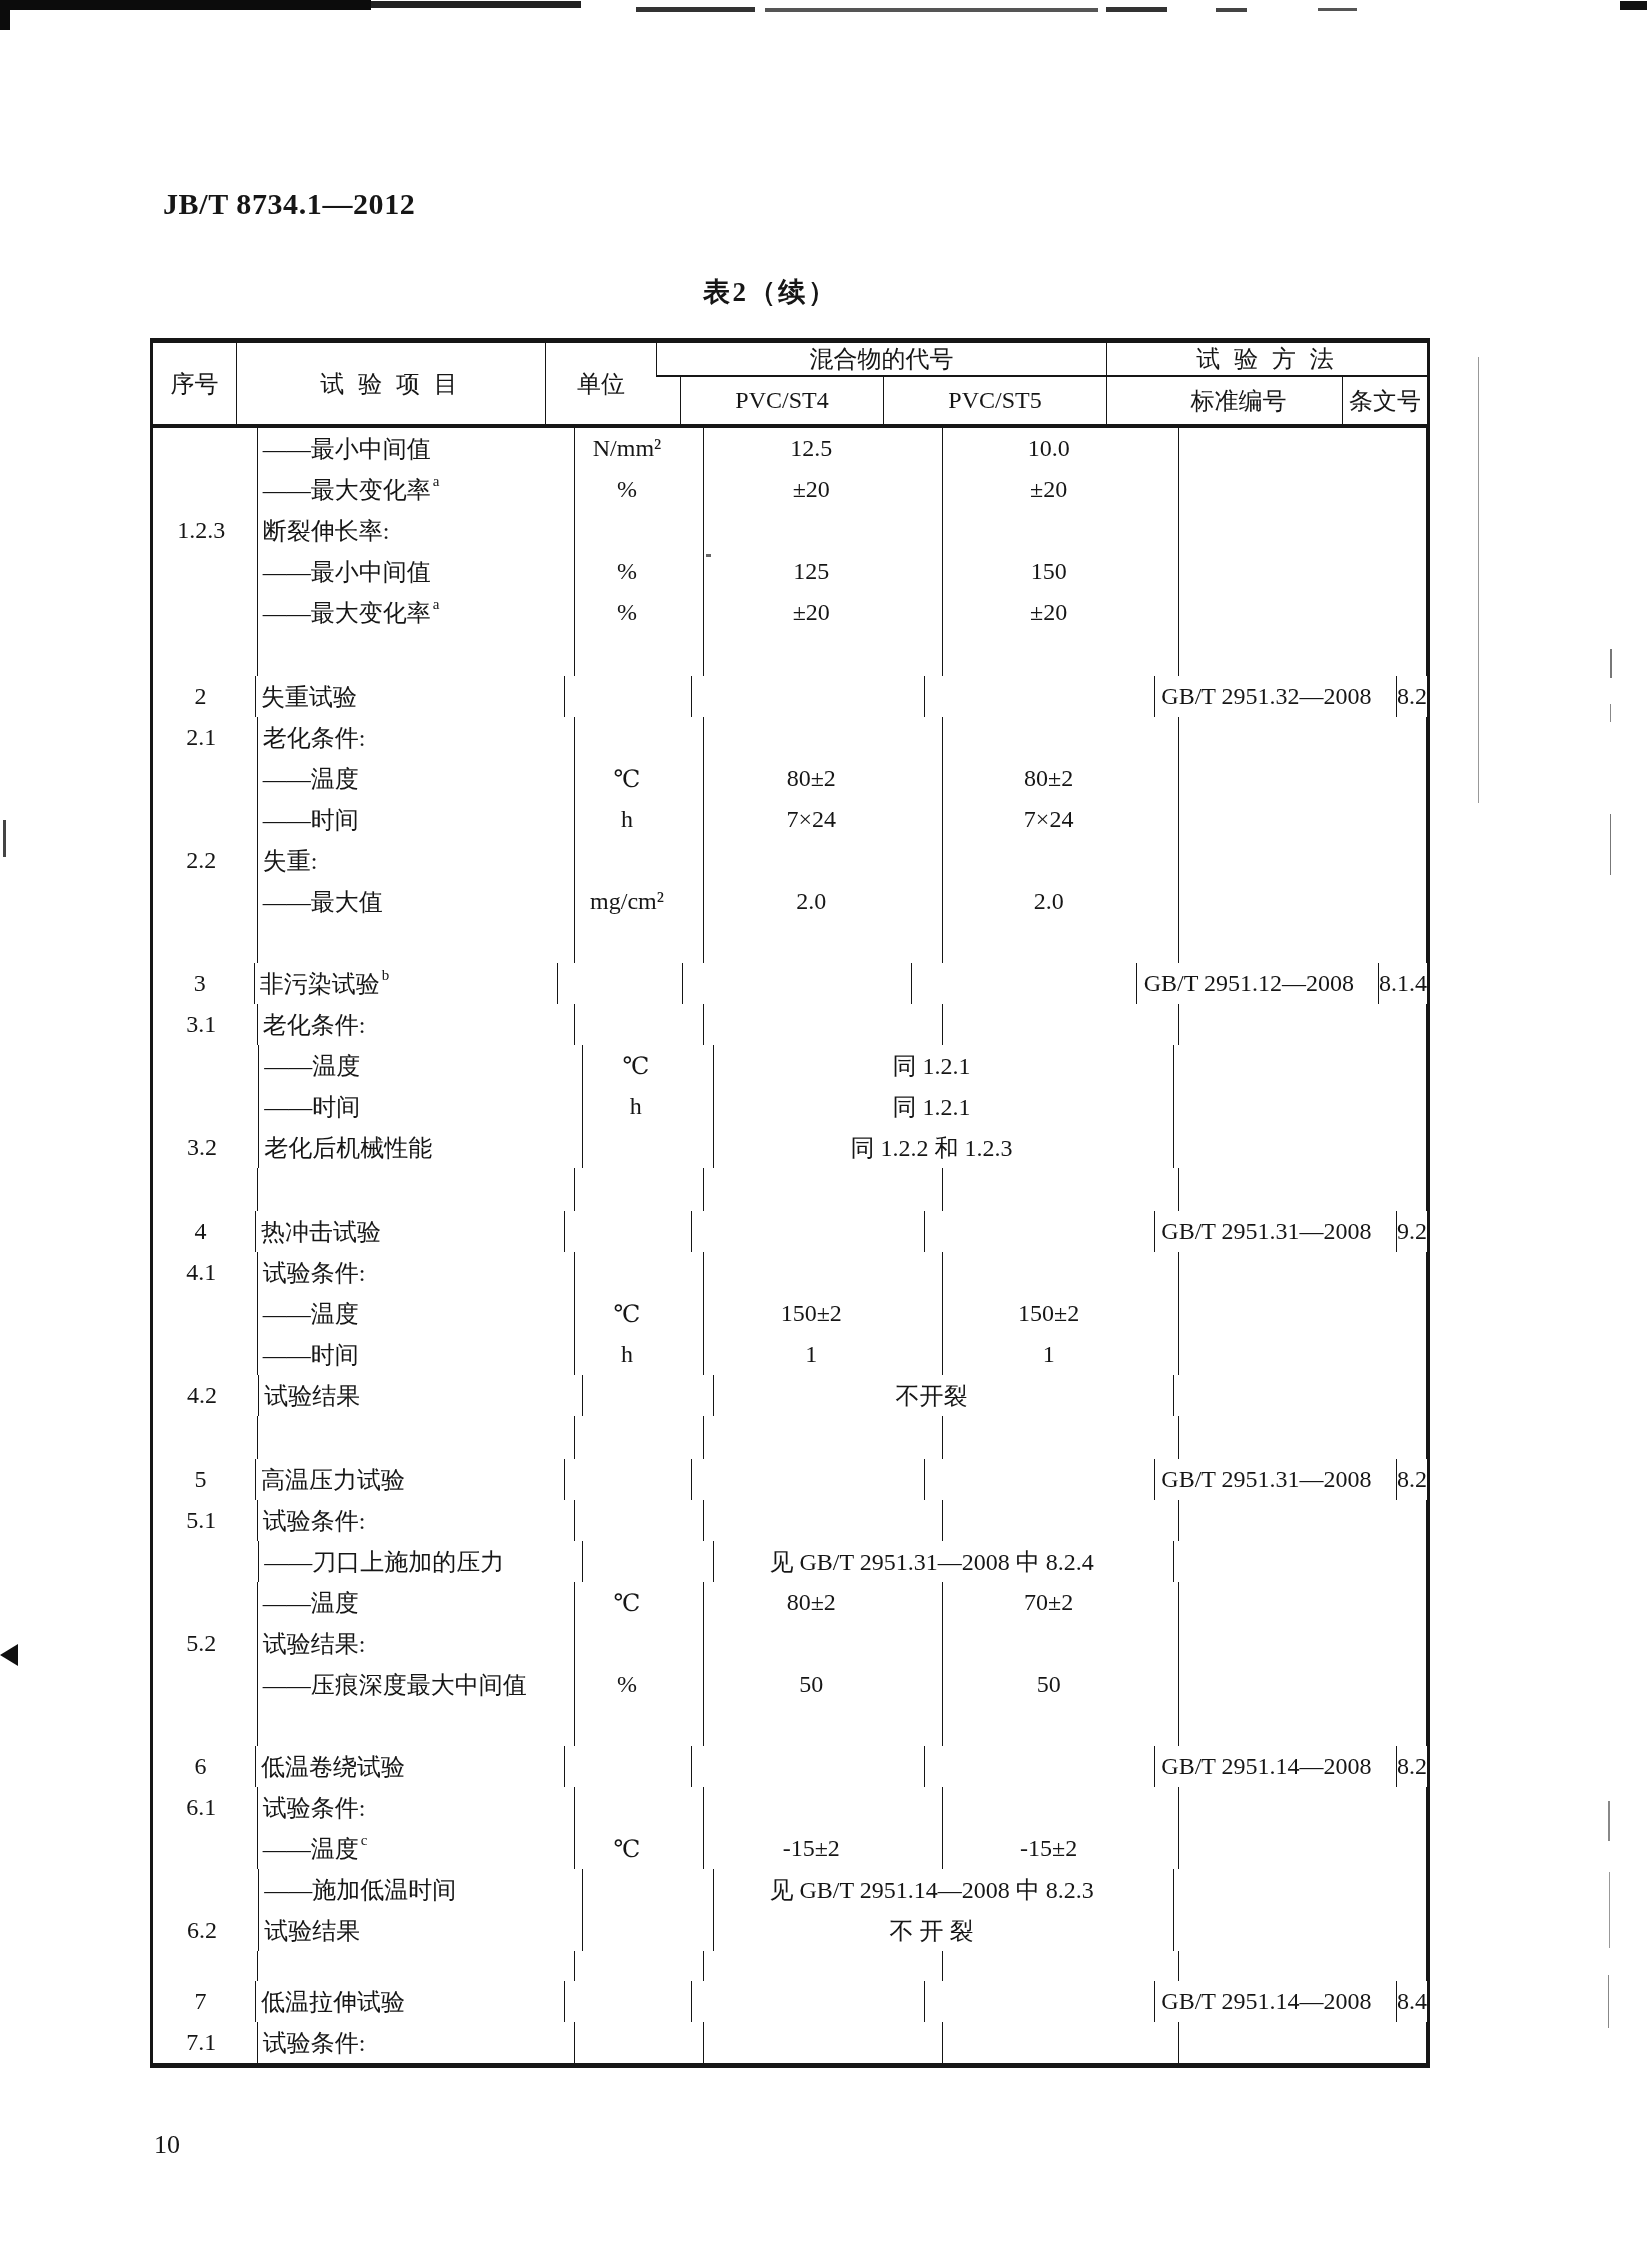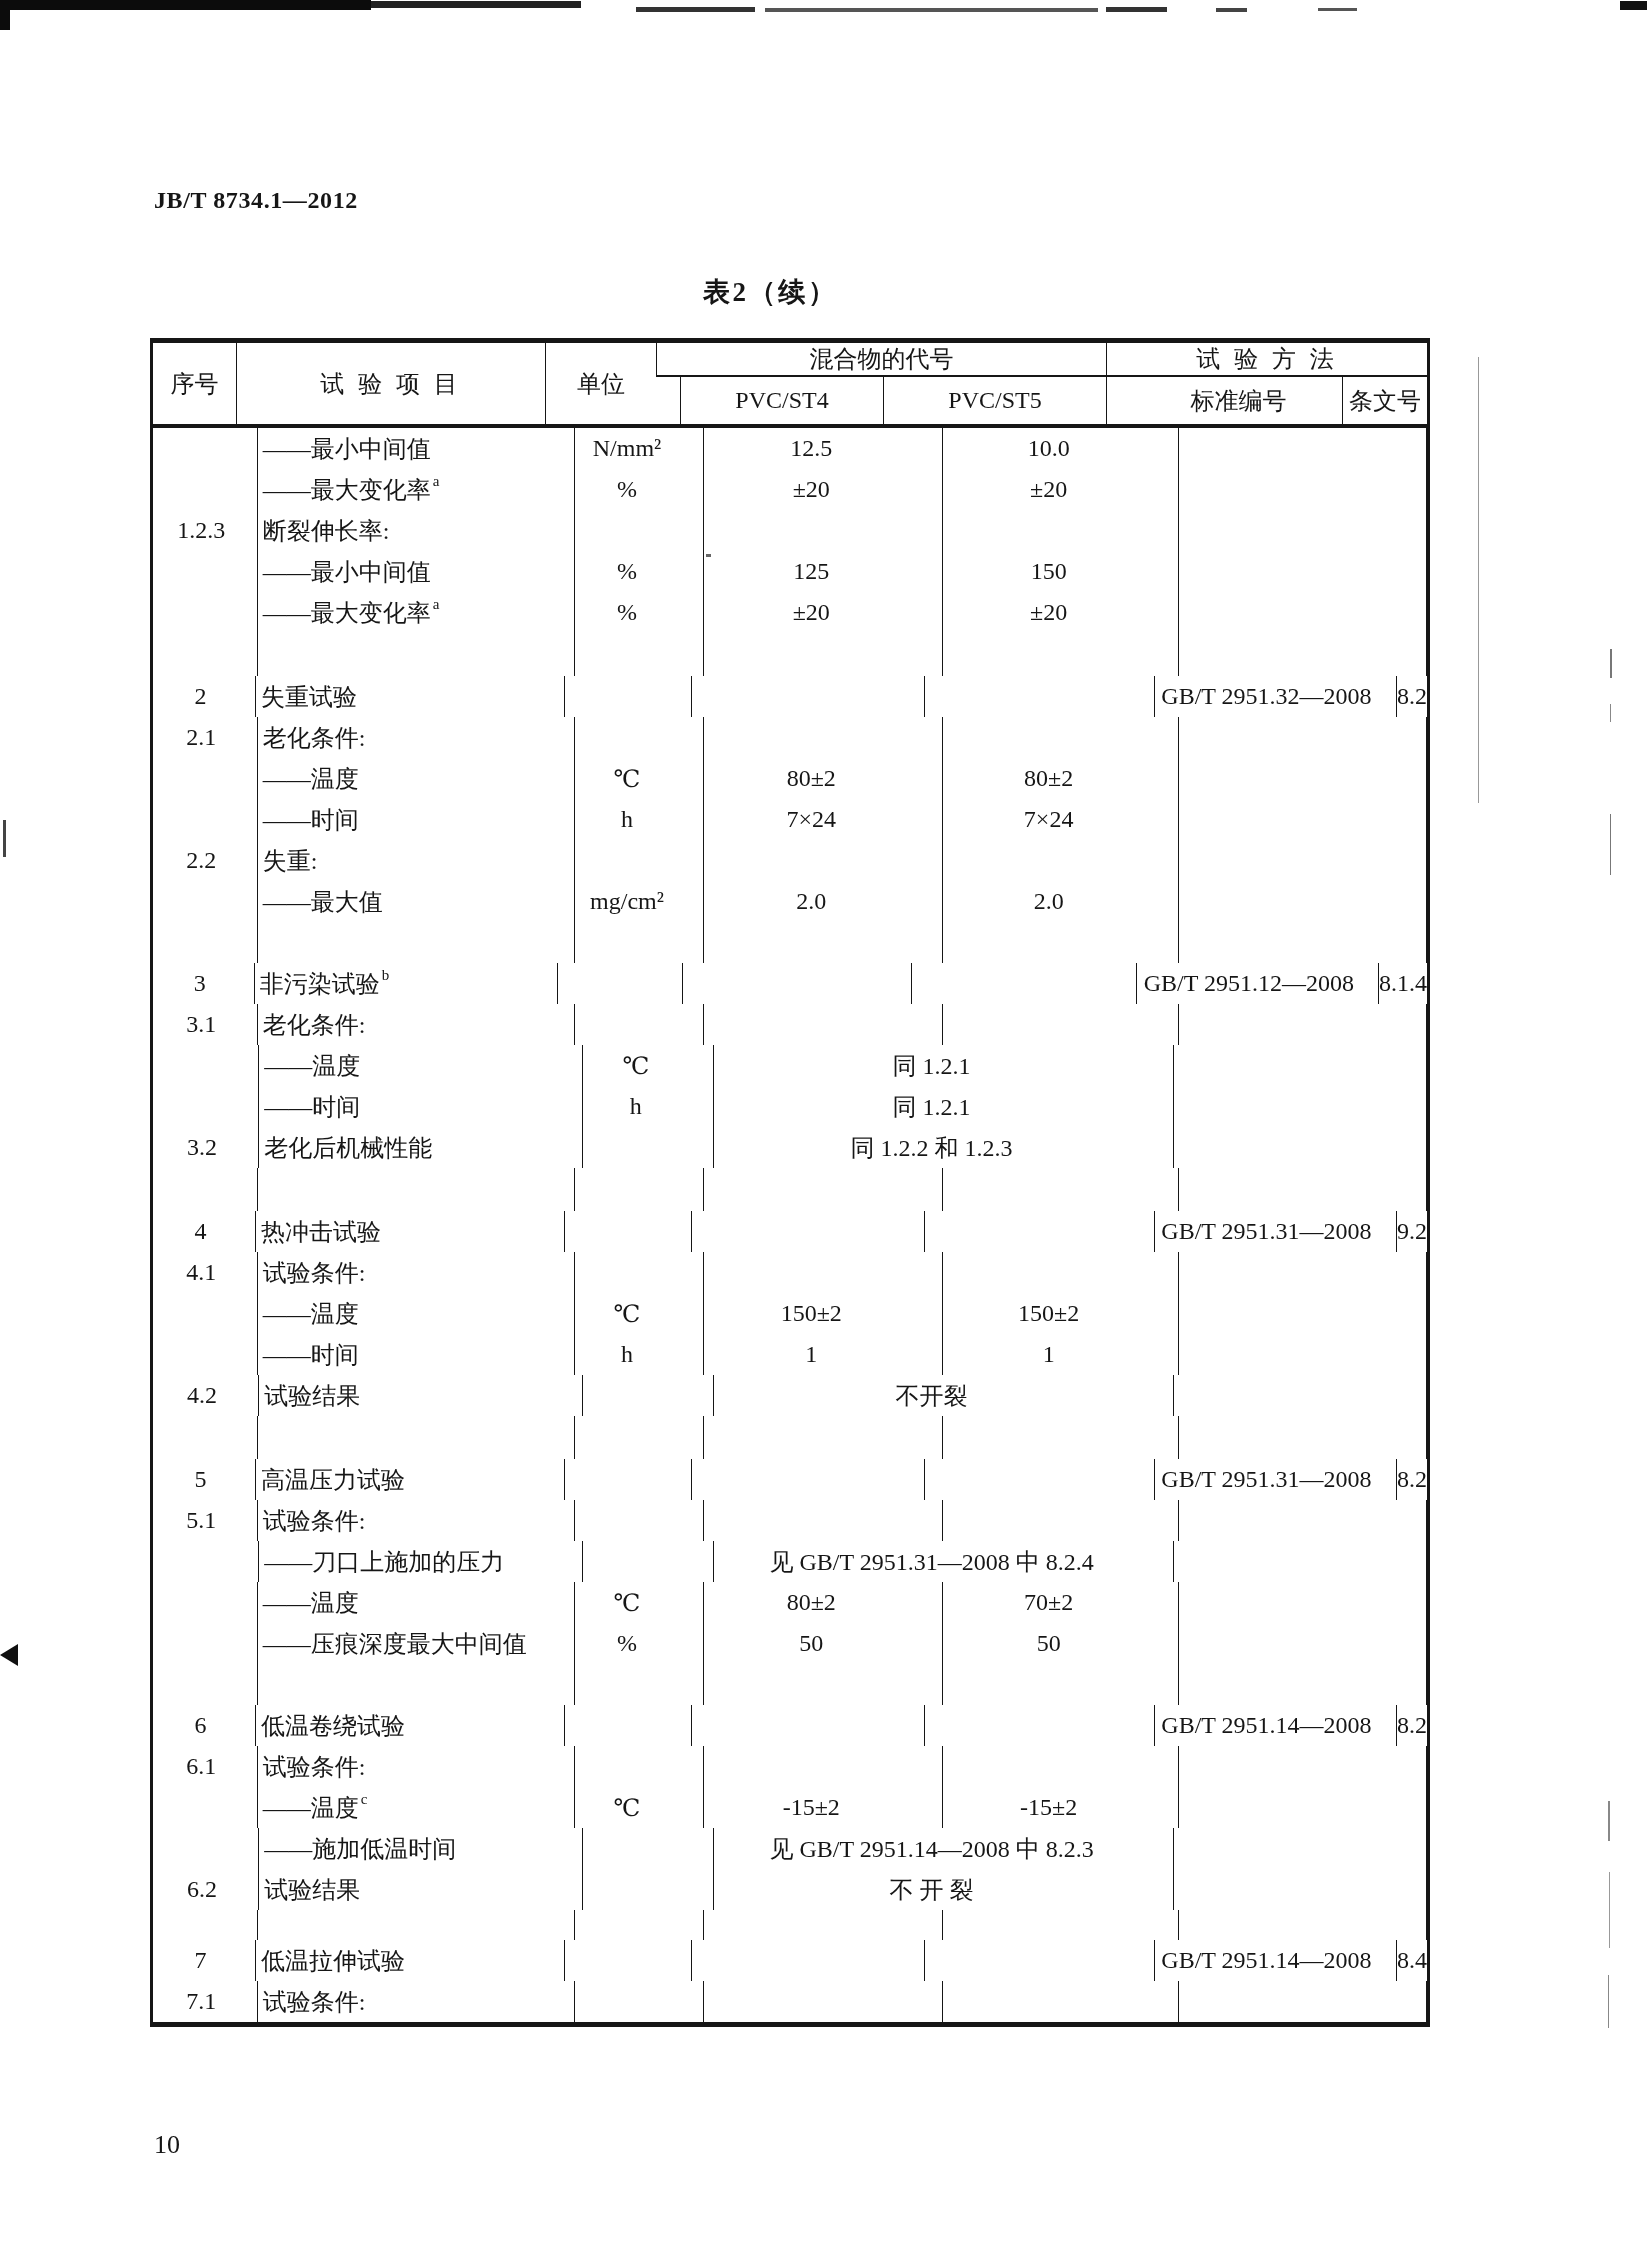--- a/index.html
+++ b/index.html
@@ -3,22 +3,22 @@
 <meta charset="utf-8">
 <style>
   html,body{margin:0;padding:0;}
   body{
     width:1647px;height:2261px;position:relative;background:#ffffff;
     font-family:"Liberation Serif","DejaVu Serif","DejaVu Sans",serif;
     color:#161616;overflow:hidden;
   }
   .artifact{position:absolute;}
   .doc-number{
-    position:absolute;left:154px;top:187px;
-    font-size:24px;font-weight:bold;letter-spacing:0.6px;white-space:nowrap;
+    position:absolute;left:163px;top:187px;
+    font-size:30px;font-weight:bold;letter-spacing:0.6px;white-space:nowrap;
   }
   .table-title{
     position:absolute;left:703px;top:274px;
     font-size:27px;font-weight:bold;letter-spacing:2.6px;white-space:nowrap;
   }
   .page-number{
     position:absolute;left:154px;top:2130px;font-size:26px;
   }
   .stable{
     position:absolute;left:150px;top:338px;width:1274px;
@@ -523,20 +523,33 @@
         <div class="cell c4">
           <span>80±2</span>
         </div>
         <div class="cell c5">
           <span>70±2</span>
         </div>
         <div class="cell c6"></div>
         <div class="cell c7"></div>
       </div>
       <div class="row">
+        <div class="cell c1">
+          <span>5.2</span>
+        </div>
+        <div class="cell c2">
+          <span>试验结果:</span>
+        </div>
+        <div class="cell c3"></div>
+        <div class="cell c4"></div>
+        <div class="cell c5"></div>
+        <div class="cell c6"></div>
+        <div class="cell c7"></div>
+      </div>
+      <div class="row">
         <div class="cell c1"></div>
         <div class="cell c2">
           <span>——压痕深度最大中间值</span>
         </div>
         <div class="cell c3">
           <span>%</span>
         </div>
         <div class="cell c4">
           <span>50</span>
         </div>

